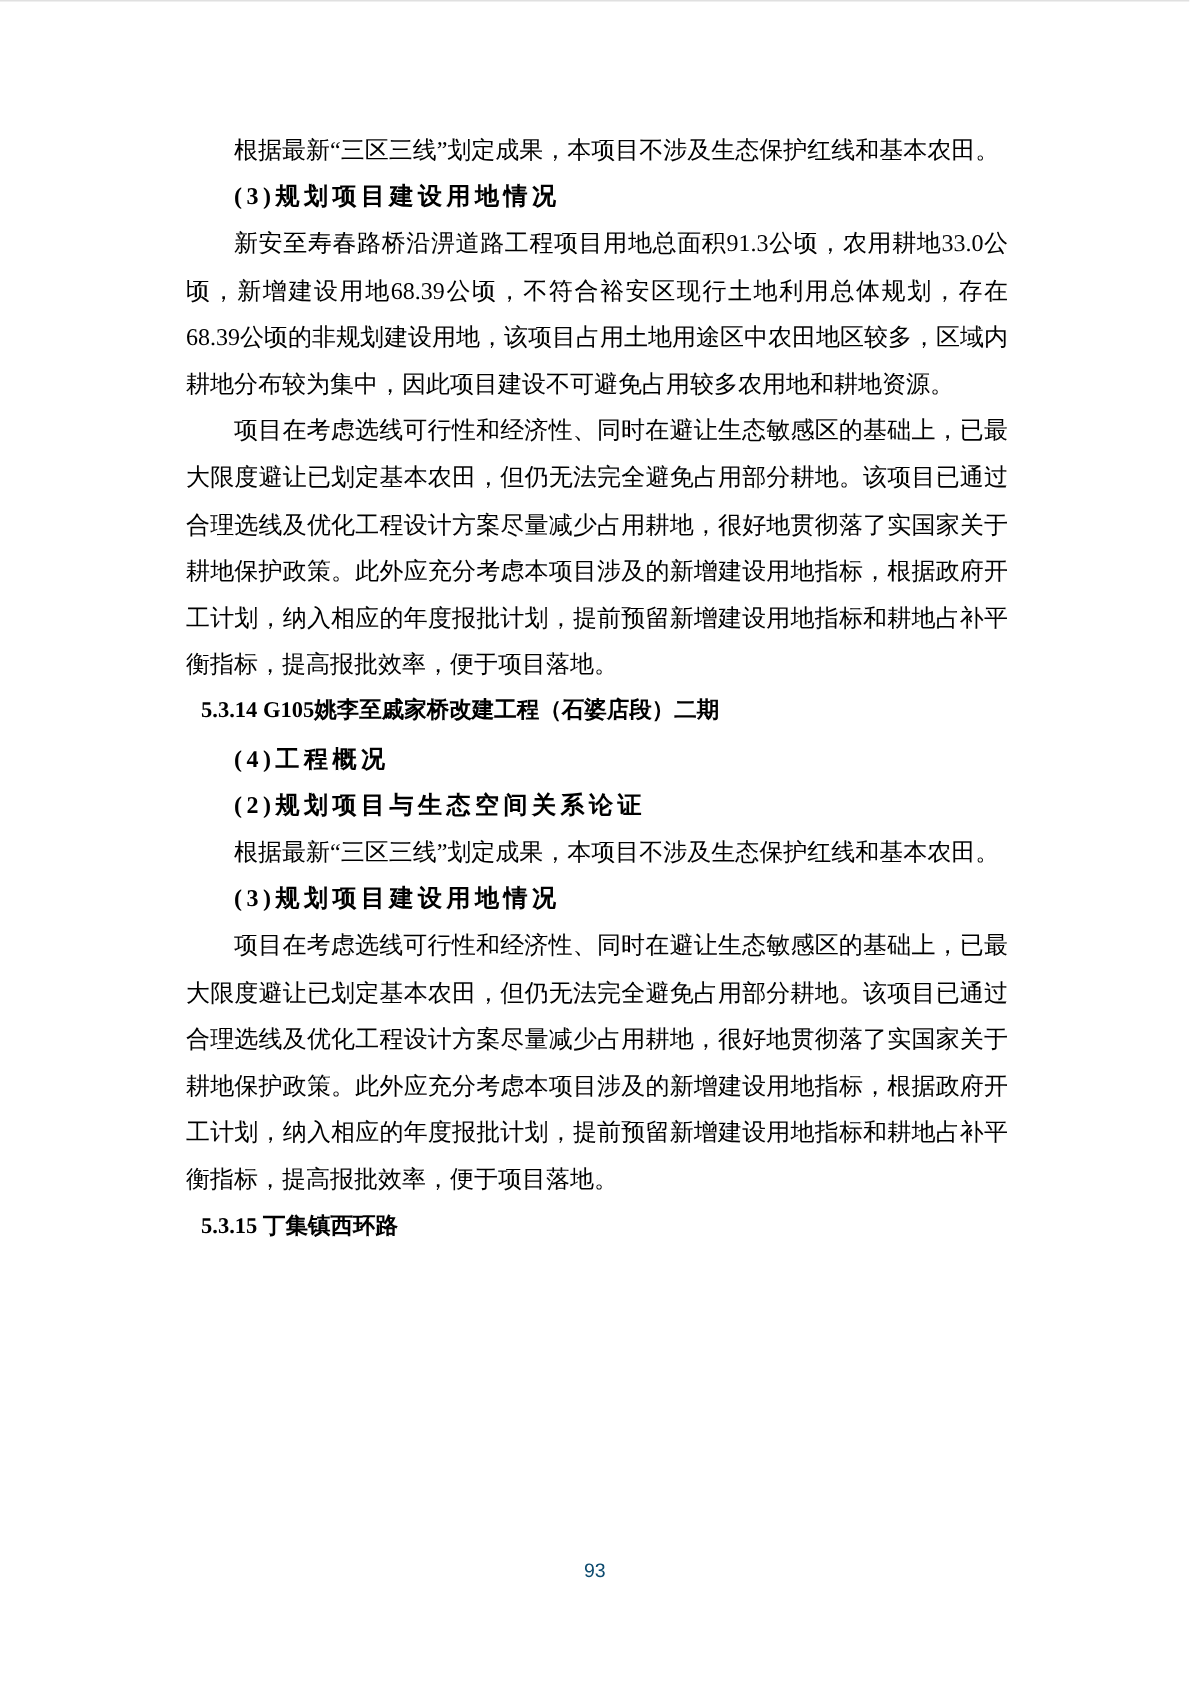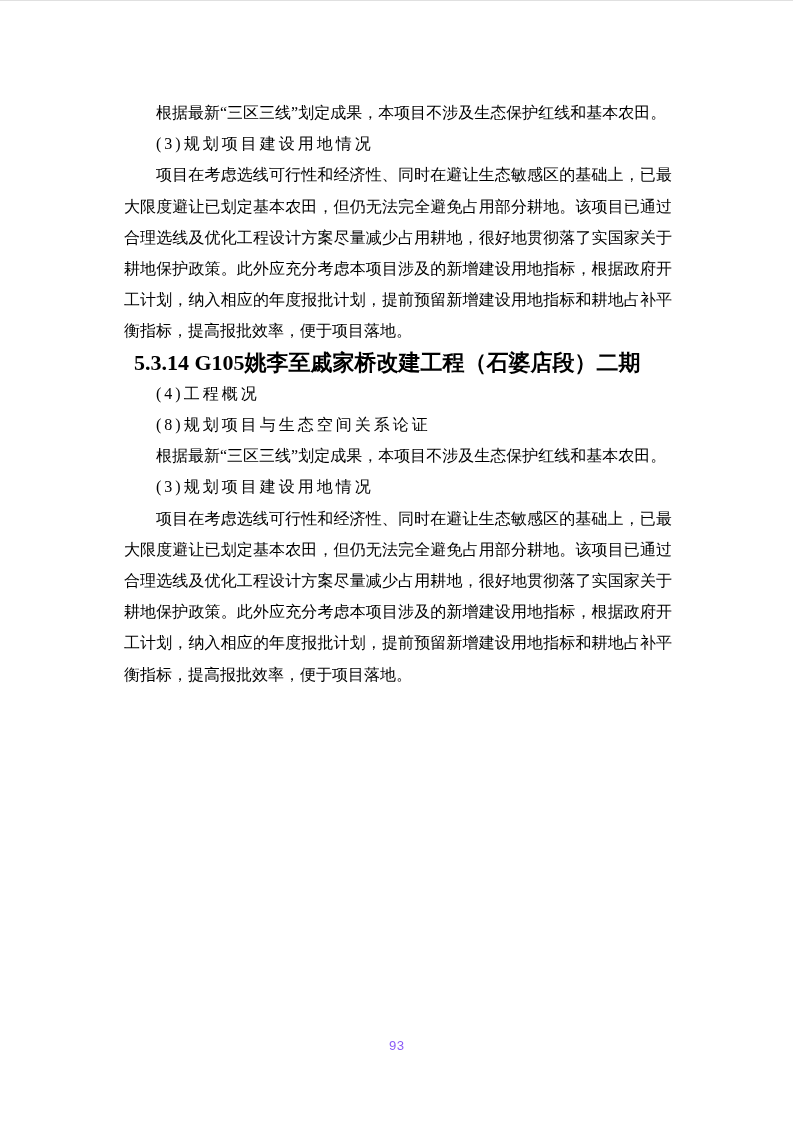--- a/index.html
+++ b/index.html
@@ -14,66 +14,68 @@
     background: #ffffff;
     overflow: hidden;
     font-family: "Liberation Serif", "DejaVu Serif", serif;
     color: #000000;
     border-top: 1px solid #e0e0e0;
     box-sizing: border-box;
   }
   .content {
     position: absolute;
     left: 124px;
-    top: 96px;
+    top: 84px;
     width: 548px;
   }
   .para {
     margin: 0;
     font-size: 16px;
     line-height: 31.2px;
     text-align: justify;
     text-indent: 2em;
     font-weight: normal;
   }
   .sub {
     margin: 0;
     font-size: 16px;
     line-height: 31.2px;
     text-indent: 2em;
     letter-spacing: 3px;
-    font-weight: normal;
+    font-weight: bold;
   }
   .heading {
     margin: 0 0 0 10px;
-    font-size: 22px;
+    font-size: 15px;
     line-height: 31.2px;
     font-weight: bold;
     text-indent: 0;
   }
   .page-number {
     position: absolute;
     top: 1038px;
     left: 0;
     width: 100%;
     text-align: center;
     font-size: 13px;
-    color: #8b5cf6;
-    font-family: Liberation Mono, monospace;
+    color: #0c4a6e;
+    font-family: Liberation Sans, sans-serif;
   }
 </style>
 </head>
 <body>
 
 <div class="page">
   <div class="content">
     <p class="para">根据最新“三区三线”划定成果，本项目不涉及生态保护红线和基本农田。</p>
     <p class="sub">(3)规划项目建设用地情况</p>
+    <p class="para">新安至寿春路桥沿淠道路工程项目用地总面积91.3公顷，农用耕地33.0公顷，新增建设用地68.39公顷，不符合裕安区现行土地利用总体规划，存在68.39公顷的非规划建设用地，该项目占用土地用途区中农田地区较多，区域内耕地分布较为集中，因此项目建设不可避免占用较多农用地和耕地资源。</p>
     <p class="para">项目在考虑选线可行性和经济性、同时在避让生态敏感区的基础上，已最大限度避让已划定基本农田，但仍无法完全避免占用部分耕地。该项目已通过合理选线及优化工程设计方案尽量减少占用耕地，很好地贯彻落了实国家关于耕地保护政策。此外应充分考虑本项目涉及的新增建设用地指标，根据政府开工计划，纳入相应的年度报批计划，提前预留新增建设用地指标和耕地占补平衡指标，提高报批效率，便于项目落地。</p>
     <h3 class="heading">5.3.14 G105姚李至戚家桥改建工程（石婆店段）二期</h3>
     <p class="sub">(4)工程概况</p>
-    <p class="sub">(8)规划项目与生态空间关系论证</p>
+    <p class="sub">(2)规划项目与生态空间关系论证</p>
     <p class="para">根据最新“三区三线”划定成果，本项目不涉及生态保护红线和基本农田。</p>
     <p class="sub">(3)规划项目建设用地情况</p>
     <p class="para">项目在考虑选线可行性和经济性、同时在避让生态敏感区的基础上，已最大限度避让已划定基本农田，但仍无法完全避免占用部分耕地。该项目已通过合理选线及优化工程设计方案尽量减少占用耕地，很好地贯彻落了实国家关于耕地保护政策。此外应充分考虑本项目涉及的新增建设用地指标，根据政府开工计划，纳入相应的年度报批计划，提前预留新增建设用地指标和耕地占补平衡指标，提高报批效率，便于项目落地。</p>
+    <h3 class="heading">5.3.15 丁集镇西环路</h3>
   </div>
   <div class="page-number">93</div>
 </div>
 
 </body></html>

